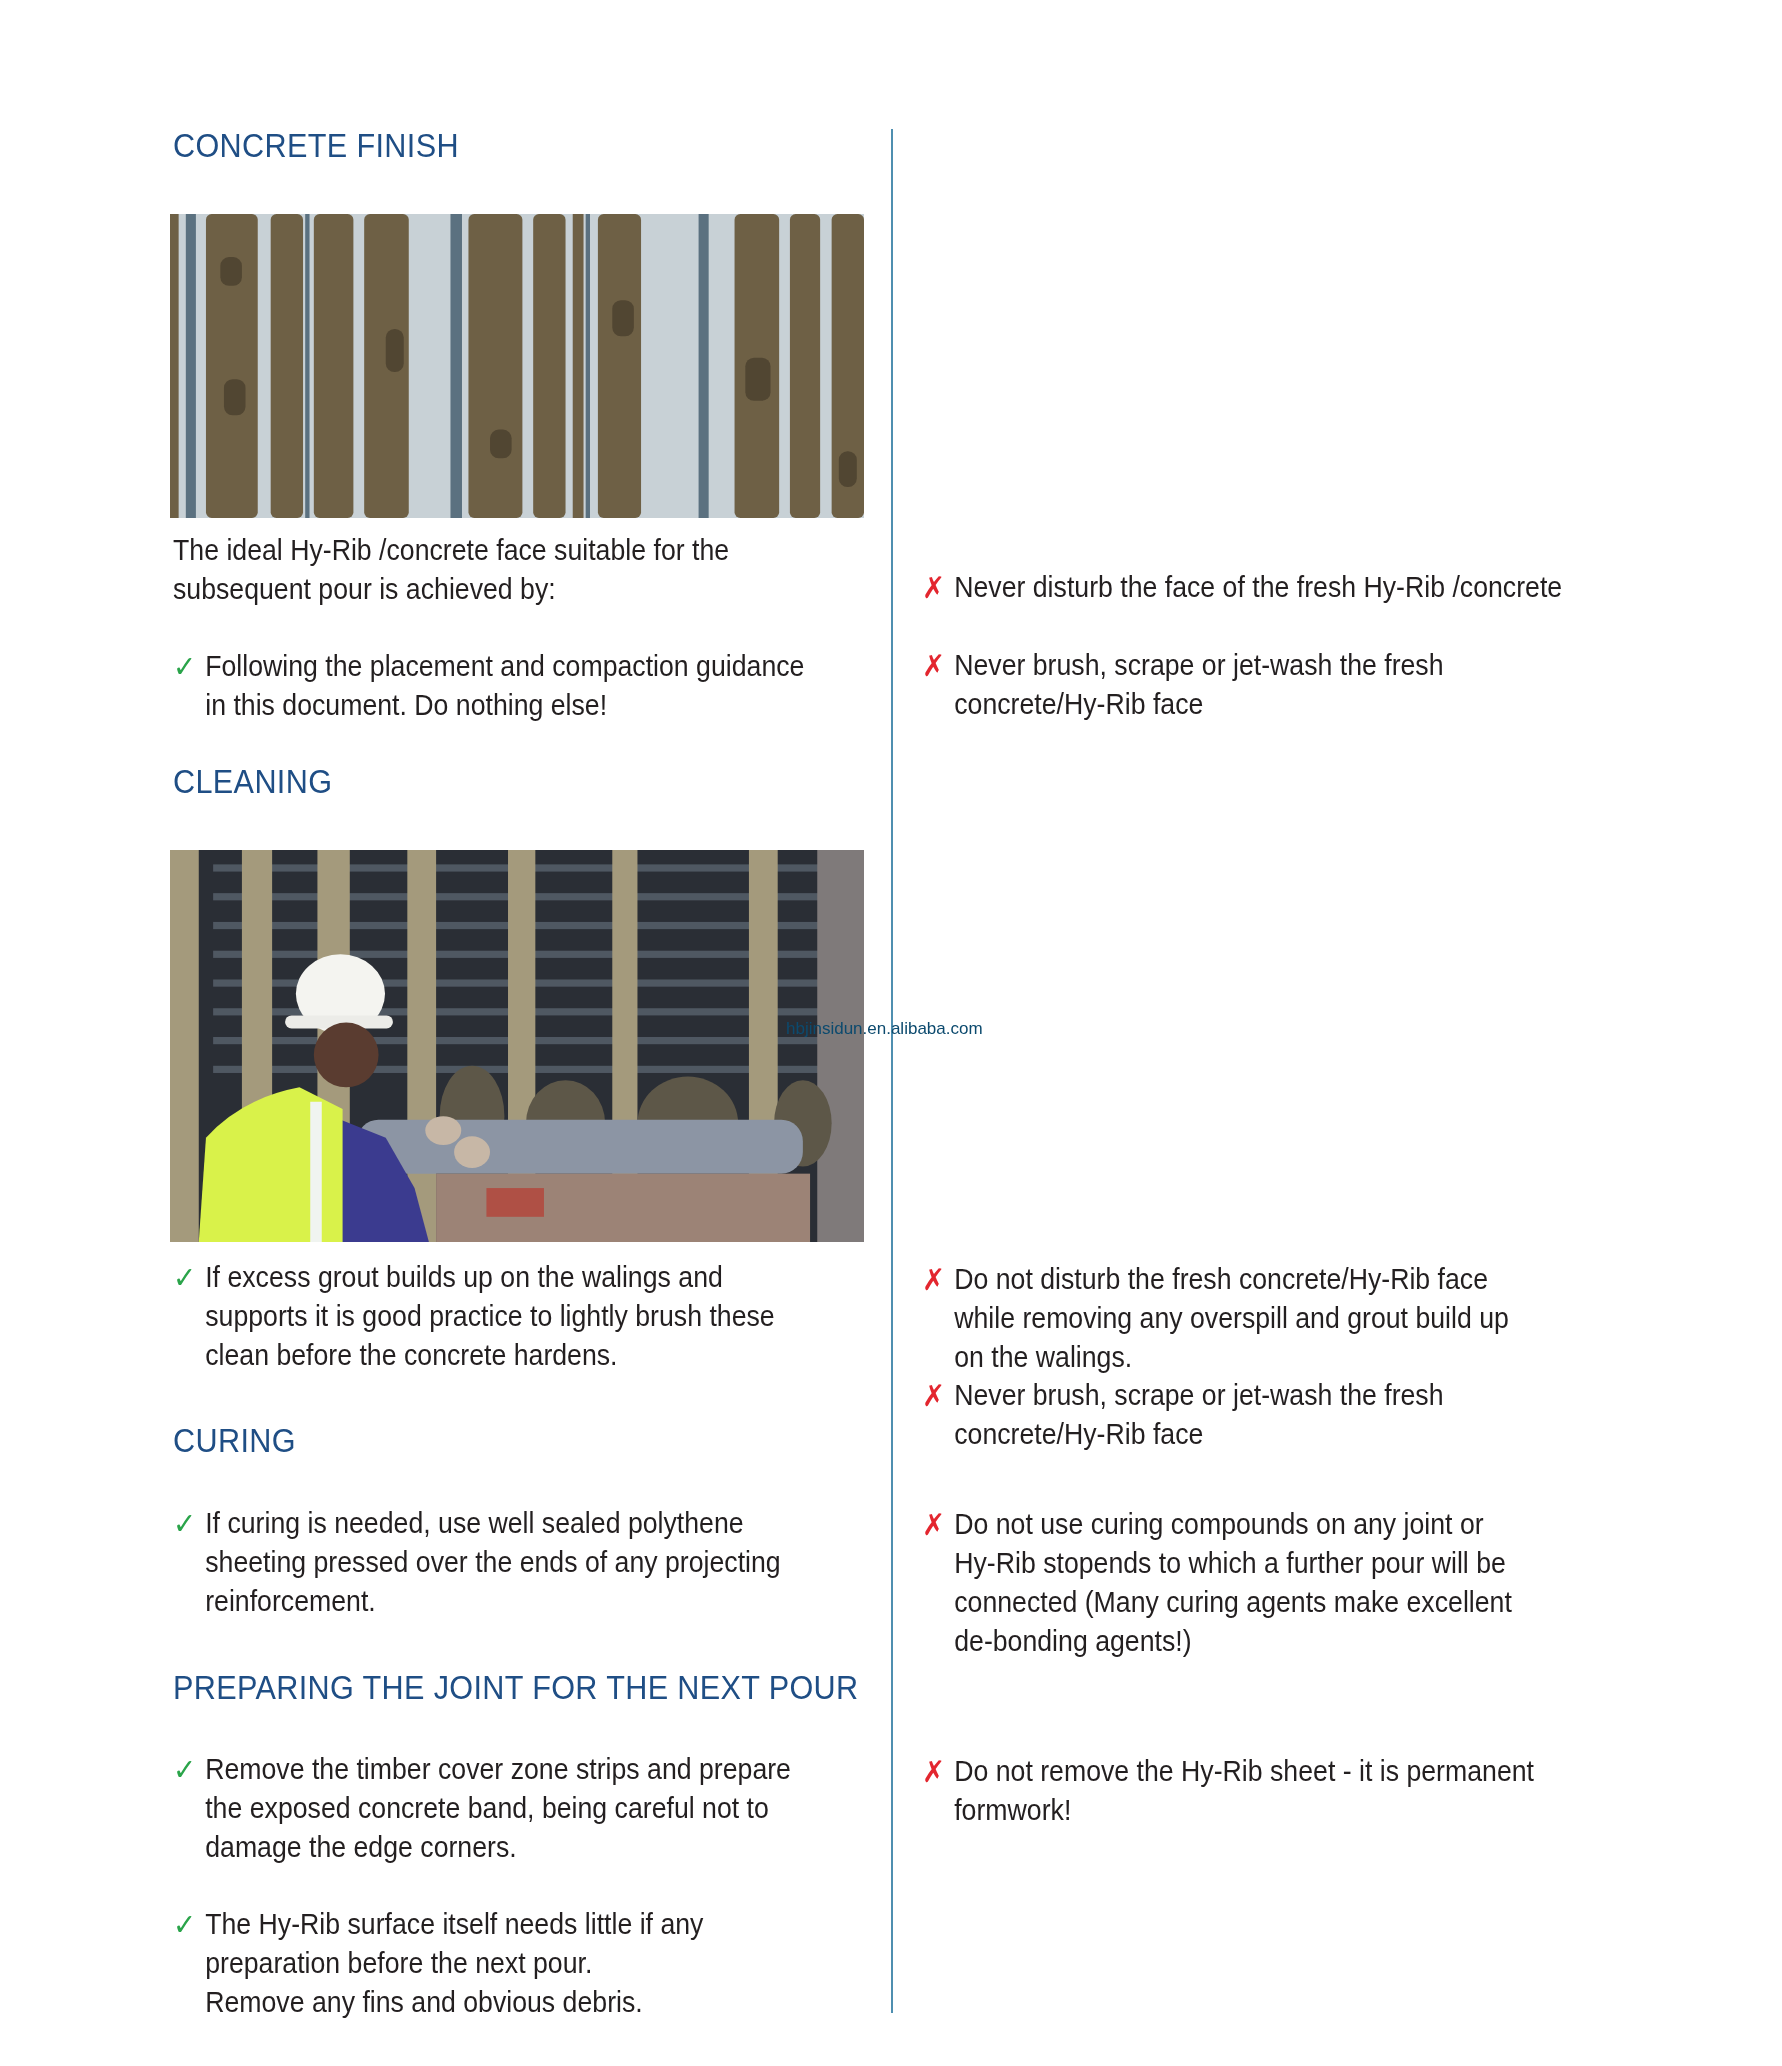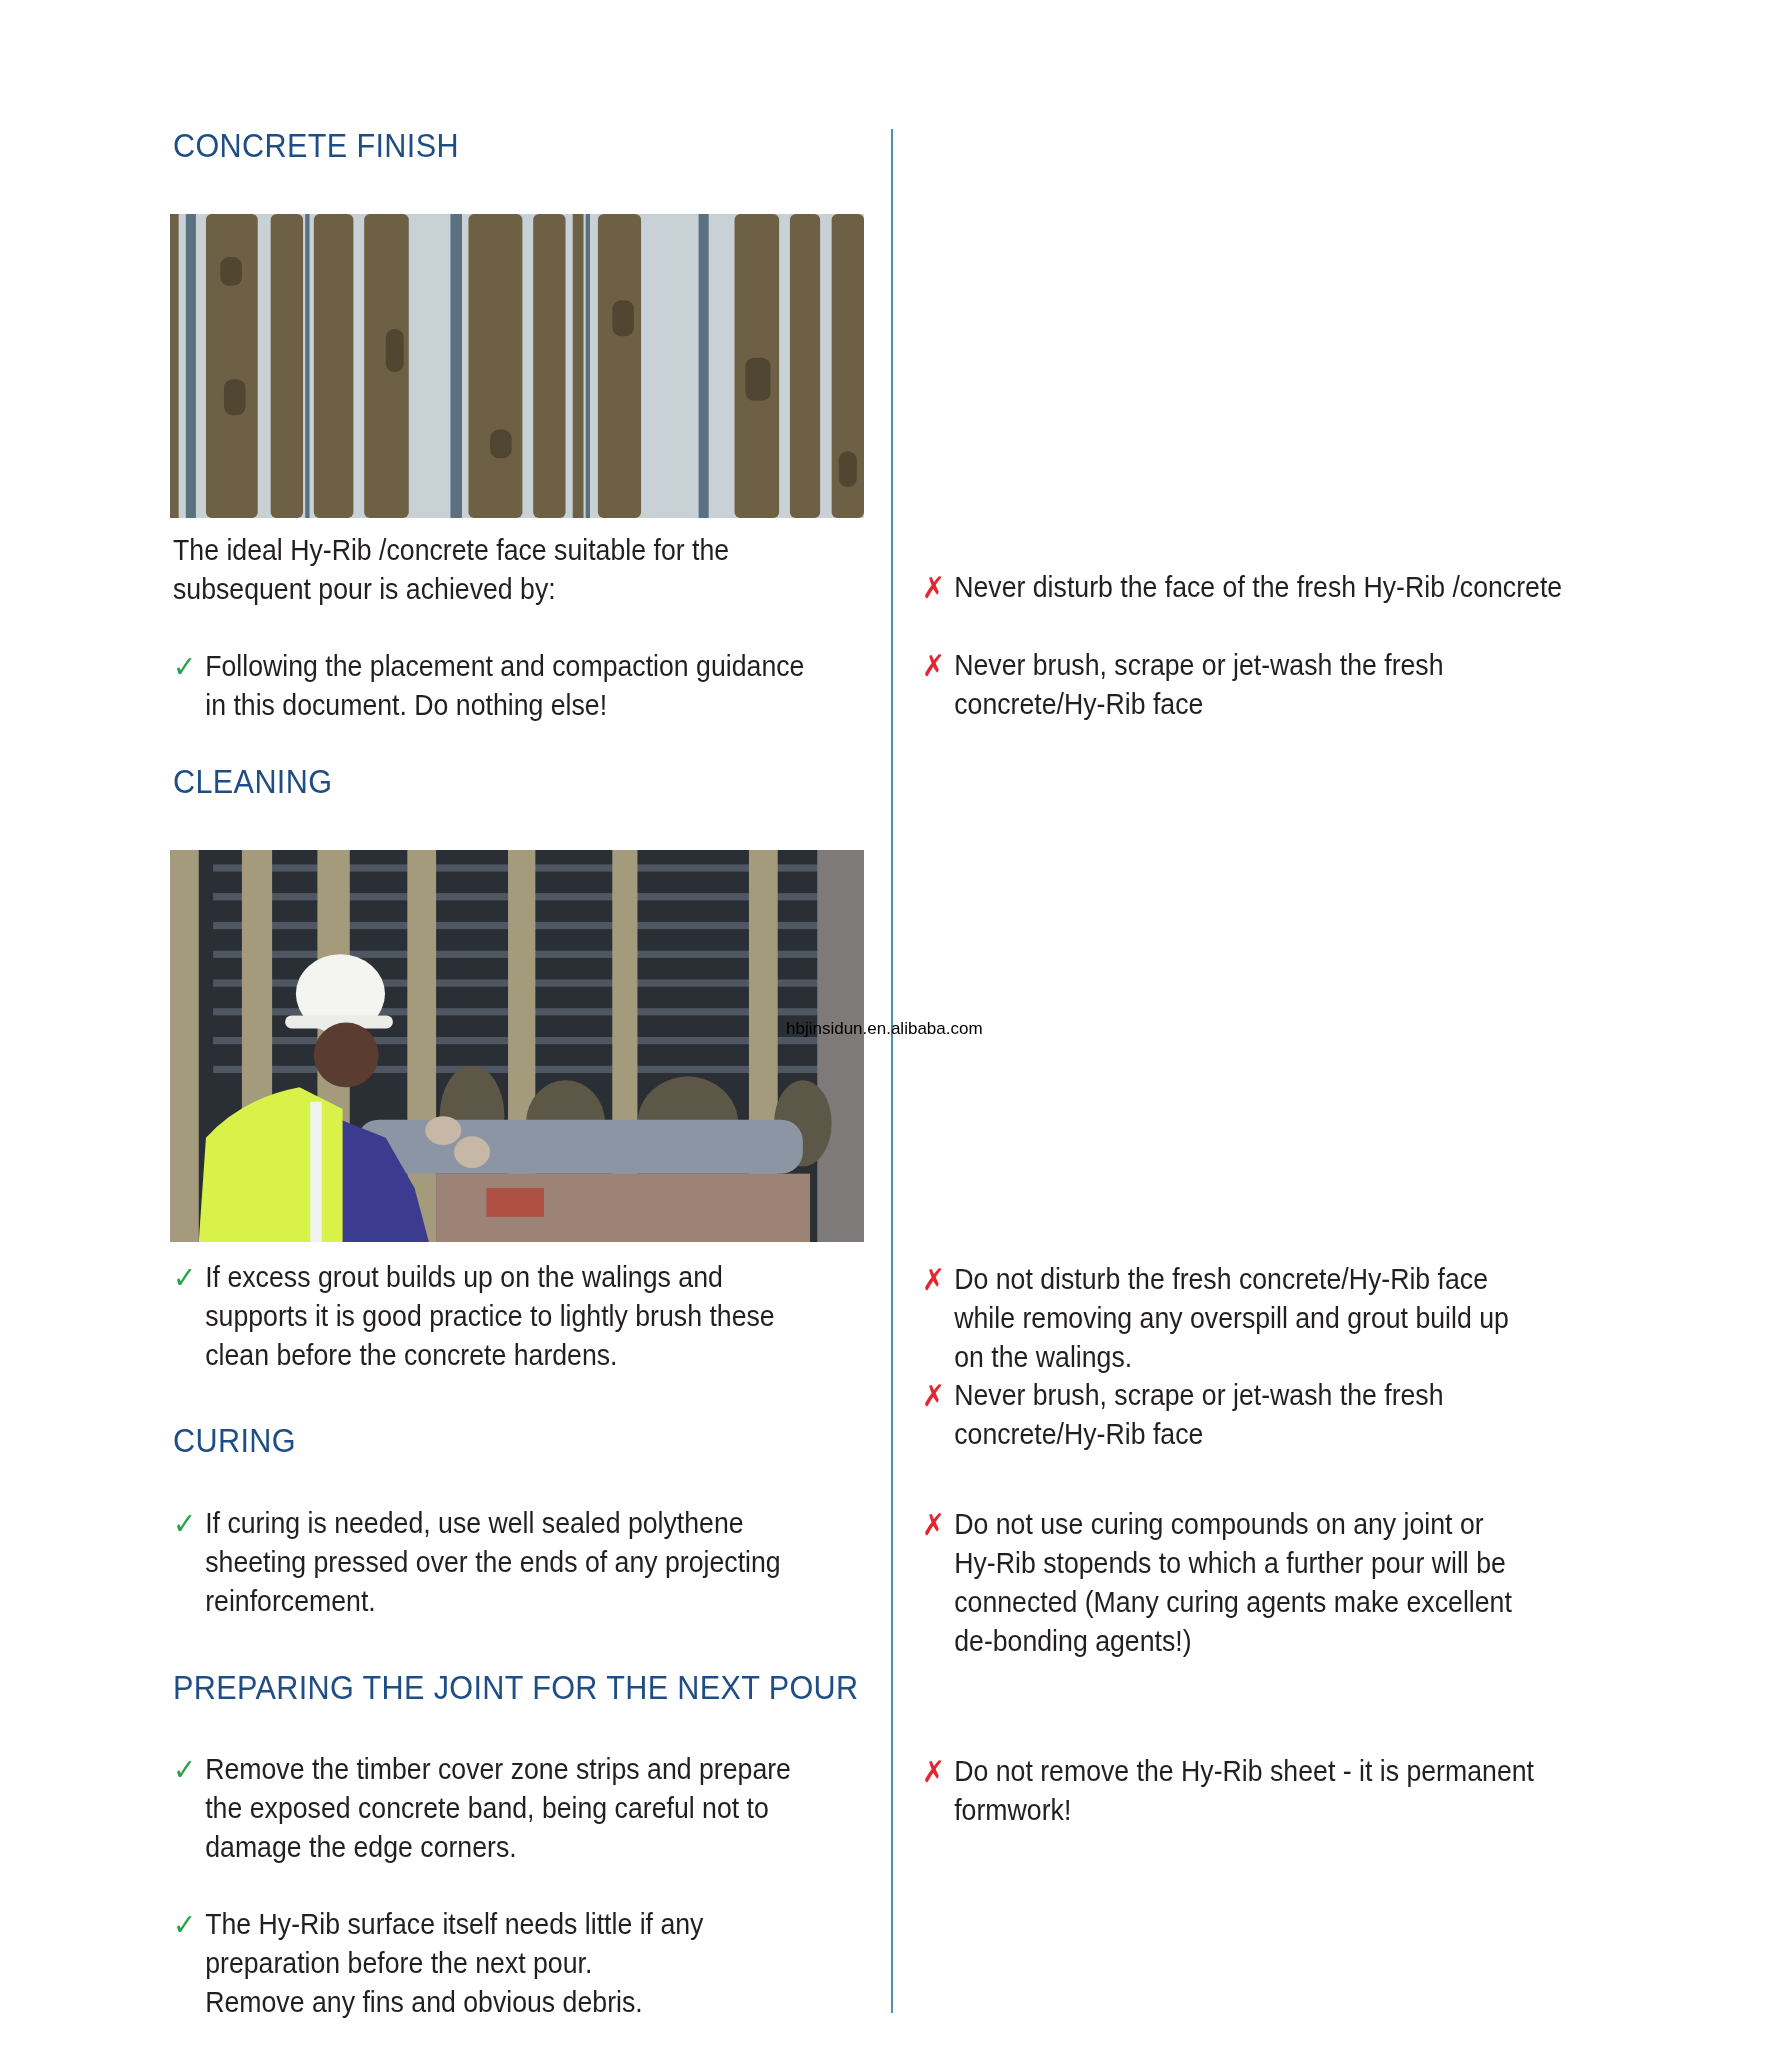--- a/index.html
+++ b/index.html
@@ -9,21 +9,21 @@
   .heading { color: #1f4e85; font-size: 34px; letter-spacing: 0.4px; font-weight: normal;
              transform: scaleX(0.9); transform-origin: left top; white-space: nowrap; }
   .body-text { font-size: 29px; line-height: 39px; transform: scaleX(0.92); transform-origin: left top; }
   .item { display: flex; align-items: flex-start; }
   .mark { width: 35px; flex: 0 0 35px; font-size: 30px; line-height: 39px; font-weight: bold; }
   .check { color: #2aa44a; }
   .cross { color: #e3262f; font-style: italic; }
   .item-text { white-space: pre-line; }
   .divider { position: absolute; left: 891px; top: 129px; width: 2.2px; height: 1884px; background: #4f8fb0; }
   .photo { position: absolute; overflow: hidden; }
-  .watermark { position: absolute; left: 786px; top: 1019px; font-size: 17px; color: #000000;
+  .watermark { position: absolute; left: 786px; top: 1019px; font-size: 17px; color: #0c4a6e;
                font-family: "Liberation Sans", sans-serif; white-space: nowrap; }
 </style>
 </head>
 <body>
 
 <div class="divider"></div>
 
 <div class="abs heading" style="left:173px; top:126px;">CONCRETE FINISH</div>
 
 <div class="photo" style="left:170px; top:214px; width:694px; height:304px;" title="Hy-Rib mesh with concrete face between ribs">

